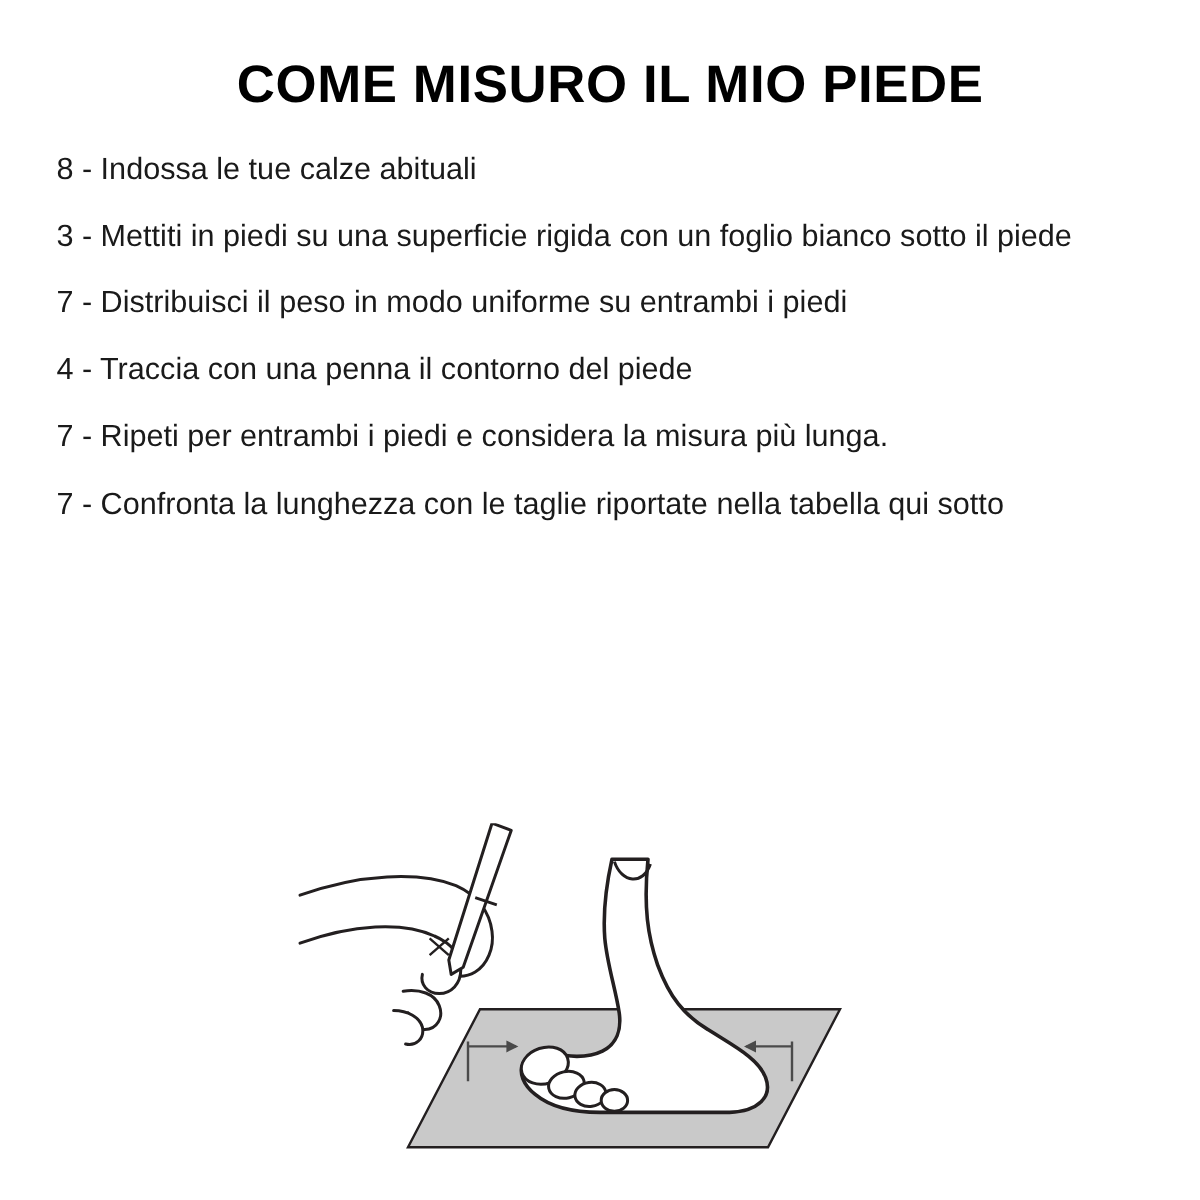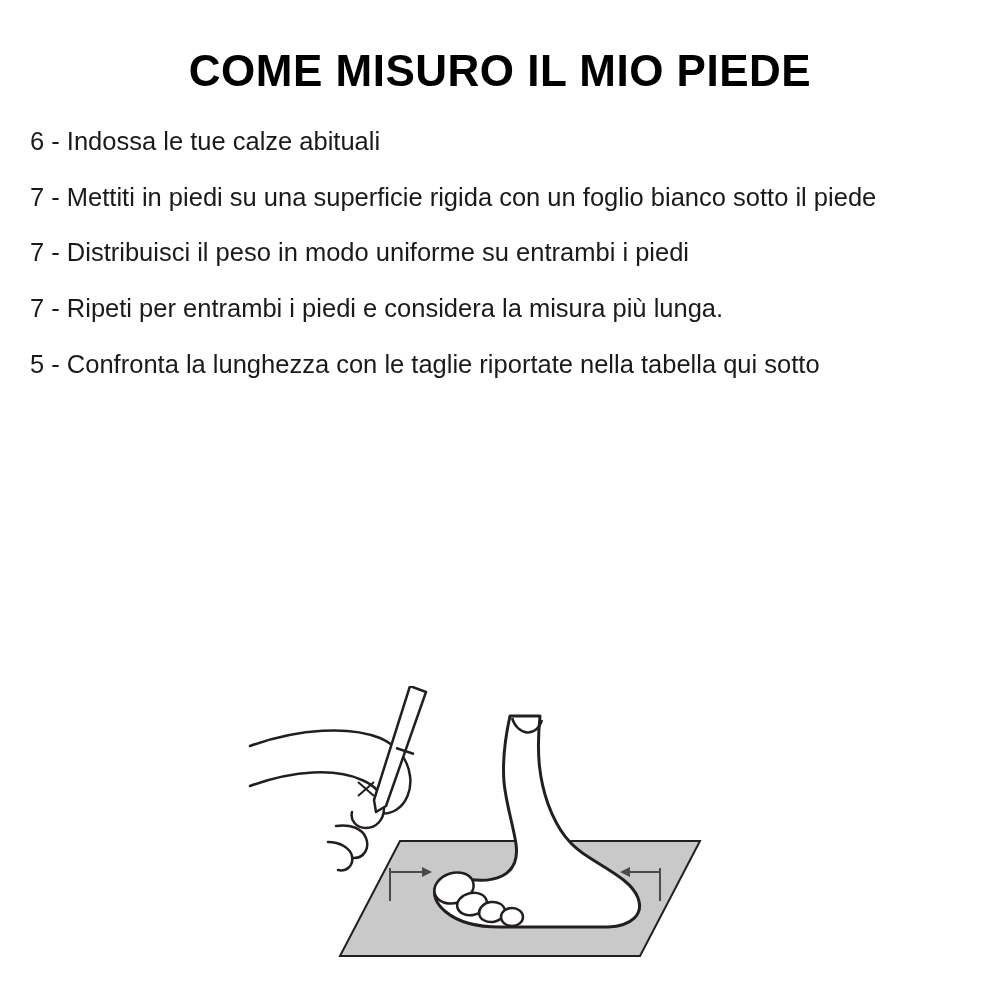--- a/index.html
+++ b/index.html
@@ -12,21 +12,21 @@
     background: #ffffff;
     font-family: "Liberation Sans", sans-serif;
     color: #111111;
     overflow: hidden;
   }
   .page {
     position: relative;
     width: 1000px;
     height: 1000px;
     box-sizing: border-box;
-    padding: 46px 30px 0 30px;
+    padding: 46px 30px 0 47px;
   }
   .title {
     text-align: center;
     font-size: 44px;
     font-weight: bold;
     letter-spacing: 0.5px;
     line-height: 1.15;
     margin: 0 0 28px 0;
     color: #000000;
   }
@@ -55,25 +55,26 @@
   }
 </style>
 </head>
 <body>
 
 <div class="page">
 
   <h1 class="title">COME MISURO IL MIO PIEDE</h1>
 
   <div class="steps">
-    <p class="step">6 - Indossa le tue calze abituali</p>
-    <p class="step">7 - Mettiti in piedi su una superficie rigida con un foglio bianco sotto il piede</p>
+    <p class="step">8 - Indossa le tue calze abituali</p>
+    <p class="step">3 - Mettiti in piedi su una superficie rigida con un foglio bianco sotto il piede</p>
     <p class="step">7 -  Distribuisci il peso in modo uniforme su entrambi i piedi</p>
+    <p class="step">4 - Traccia con una penna il contorno del piede</p>
     <p class="step">7 - Ripeti per entrambi i piedi e considera la misura più lunga.</p>
-    <p class="step">5 - Confronta la lunghezza con le taglie riportate nella tabella qui sotto</p>
+    <p class="step">7 - Confronta la lunghezza con le taglie riportate nella tabella qui sotto</p>
   </div>
 
   <div class="illustration">
     <svg class="foot-diagram" width="520" height="290" viewBox="0 0 520 290" xmlns="http://www.w3.org/2000/svg">
 
       <polygon points="100,270 160,155 460,155 400,270" fill="#c9c9c9" stroke="#231f20" stroke-width="2"></polygon>
 
       <g stroke="#4a4a4a" stroke-width="2" fill="none">
         <line x1="150" y1="215" x2="150" y2="182"></line>
         <line x1="150" y1="186" x2="190" y2="186"></line>

